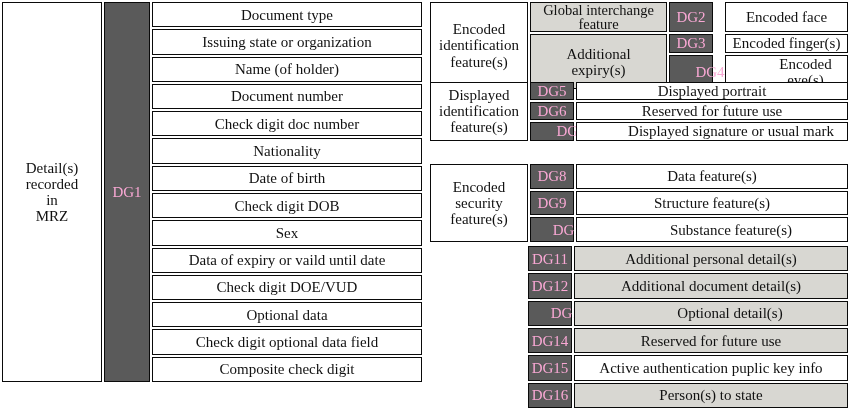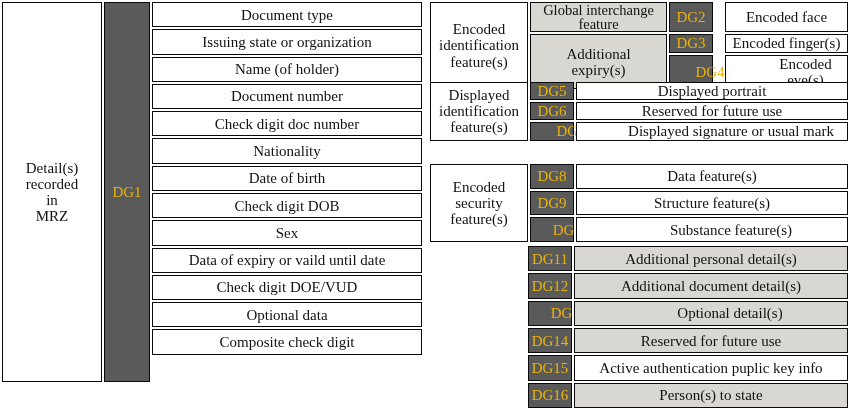--- a/index.html
+++ b/index.html
@@ -20,21 +20,21 @@
     display: flex;
     align-items: center;
     justify-content: center;
     text-align: center;
     font-size: 15px;
     line-height: 1.08;
     white-space: pre-line;
     padding: 0 2px;
     overflow: visible;
   }
-  .dark { background: #5a5a5a; color: #eab308; text-align: right; }
+  .dark { background: #5a5a5a; color: #f9a8d4; text-align: right; }
   .light { background: #d8d7d2; }
 
   
   #left-table {
     left: 2px; top: 2px; width: 420px; height: 380px;
     grid-template-columns: 100px 46px 1fr;
     grid-template-rows: repeat(14, 1fr);
   }
   .span14 { grid-row: 1 / 15; }
   .col1 { grid-column: 1; }
@@ -89,20 +89,21 @@
     <div class="cell col3">Name (of holder)</div>
     <div class="cell col3">Document number</div>
     <div class="cell col3">Check digit doc number</div>
     <div class="cell col3">Nationality</div>
     <div class="cell col3">Date of birth</div>
     <div class="cell col3">Check digit DOB</div>
     <div class="cell col3">Sex</div>
     <div class="cell col3">Data of expiry or vaild until date</div>
     <div class="cell col3">Check digit DOE/VUD</div>
     <div class="cell col3">Optional data</div>
+    <div class="cell col3">Check digit optional data field</div>
     <div class="cell col3">Composite check digit</div>
   </div>
 
   <div id="section-encoded-id" class="grid">
     <div class="cell col1 rowspan3">Encoded
 identification
 feature(s)</div>
     <div class="cell light col2 row1 subhead">Global interchange
 feature</div>
     <div class="cell light col2 rowspan23">Additional

